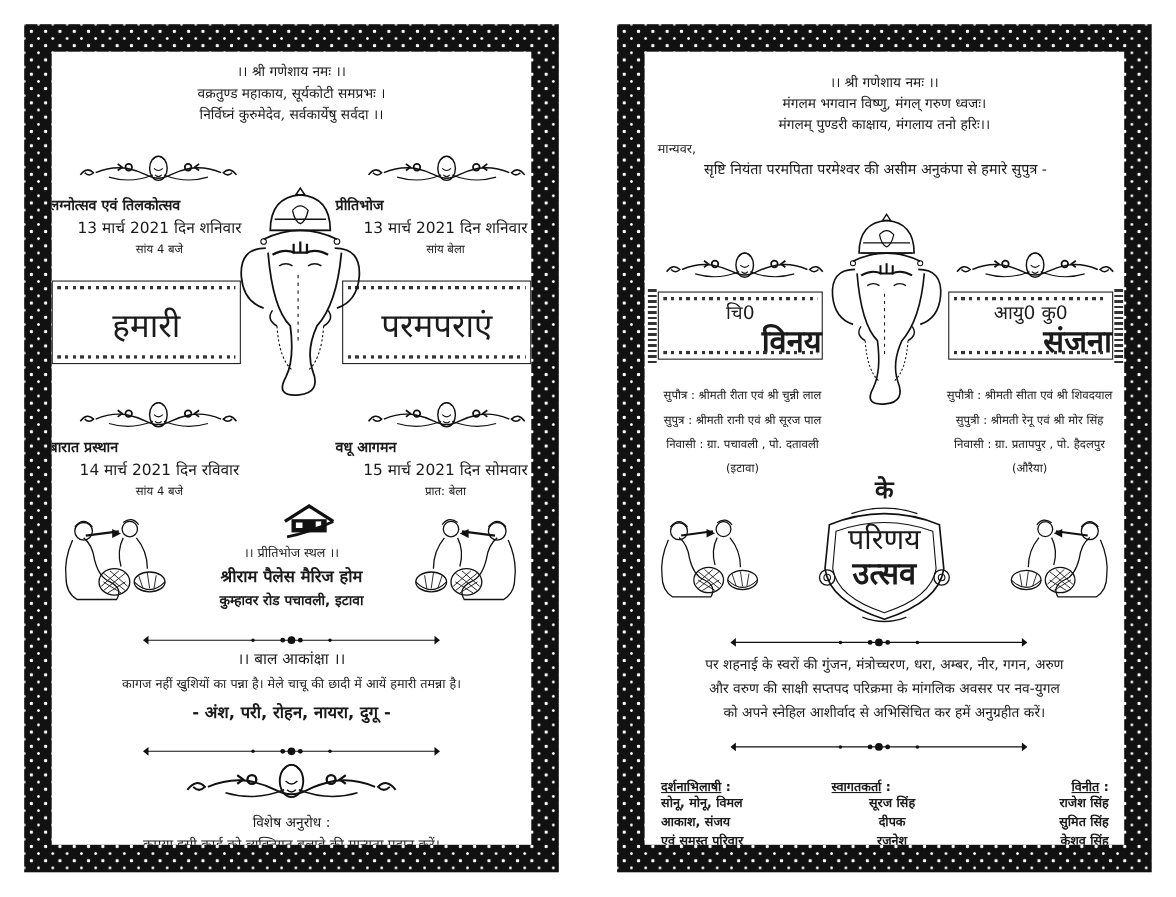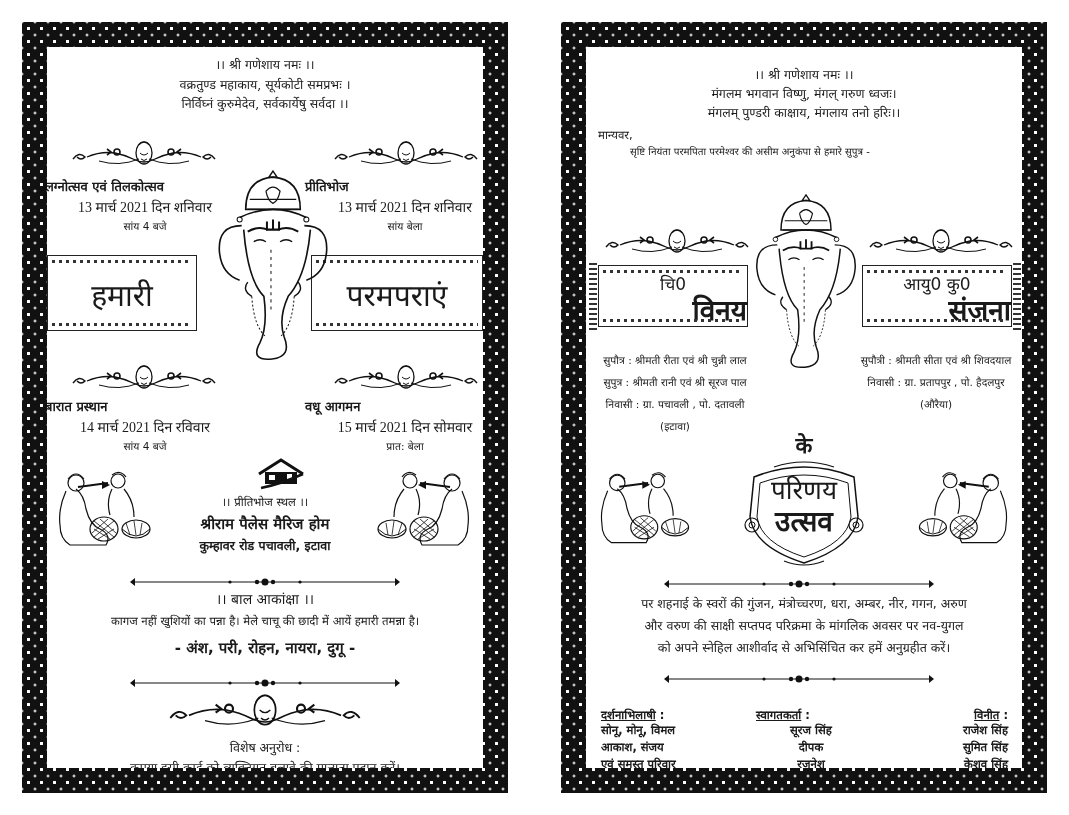--- a/index.html
+++ b/index.html
@@ -26,21 +26,21 @@
   .center { text-align: center; }
   .serif { font-family: "DejaVu Serif", "Liberation Serif", serif; }
   .bold { font-weight: bold; }
 
   .mantra { left: 0; right: 0; font-size: 12.5px; line-height: 19px; }
 
   .flourish { width: 150px; height: 28px; }
   .flourish svg { width: 100%; height: 100%; }
 
   .event-title { font-size: 13px; font-weight: bold; width: 200px; text-align: left; }
-  .event-date { font-size: 14px; width: 200px; text-align: center; font-family: Liberation Serif, serif; }
+  .event-date { font-size: 14px; width: 200px; text-align: center; }
   .event-time { font-size: 10.5px; width: 200px; text-align: center; }
 
   .banner {
     border: 1.5px solid #222; height: 76px;
     background:
       repeating-linear-gradient(90deg, #fff 0 6px, #fff 6px 12px);
   }
   .banner::before, .banner::after {
     content: ""; position: absolute; left: 4px; right: 4px; height: 3px;
     background: repeating-linear-gradient(90deg, #333 0 3px, transparent 3px 7px);
@@ -167,21 +167,21 @@
     <div class="abs event-date" style="left:-2px; top:150px;">13 मार्च 2021 दिन शनिवार</div>
     <div class="abs event-time" style="left:-2px; top:172px;">सांय 4 बजे</div>
 
     <div class="abs flourish" style="left:284px; top:92px;"><svg>
           <use href="#flourish"></use>
         </svg></div>
     <div class="abs event-title" style="left:258px; top:130px;">प्रीतिभोज</div>
     <div class="abs event-date" style="left:258px; top:150px;">13 मार्च 2021 दिन शनिवार</div>
     <div class="abs event-time" style="left:258px; top:172px;">सांय बेला</div>
 
-    <div class="abs banner" style="left:0; width:150px; top:208px;">
+    <div class="abs banner" style="left:0; width:172px; top:208px;">
 
       <div class="abs script-word center" style="left:0; right:0; top:18px;">हमारी</div>
     </div>
     <div class="abs banner" style="left:264px; width:172px; top:208px;padding-left:27px;">
 
       <div class="abs script-word center" style="left:0; right:0; top:18px;">परमपराएं</div>
     </div>
 
     <div class="abs ganesha" style="left:170px; top:122px; width:112px; height:192px;"><svg>
           <use href="#ganesha"></use>
@@ -235,21 +235,21 @@
 
 <div class="card right">
   <div class="pattern"></div>
   <div class="inner">
 
     <div class="abs mantra center serif" style="top:18px;">।। श्री गणेशाय नमः ।।</div>
     <div class="abs mantra center serif" style="top:37px;">मंगलम भगवान विष्णु, मंगल् गरुण ध्वजः।</div>
     <div class="abs mantra center serif" style="top:56px;">मंगलम् पुण्डरी काक्षाय, मंगलाय तनो हरिः।।</div>
 
     <div class="abs" style="left:12px; top:80px; font-size:11.5px;">मान्यवर,</div>
-    <div class="abs" style="left:44px; top:97px; font-size:10px;">सृष्टि नियंता परमपिता परमेश्वर की असीम अनुकंपा से हमारे सुपुत्र -</div>
+    <div class="abs" style="left:54px; top:97px; font-size:13px;">सृष्टि नियंता परमपिता परमेश्वर की असीम अनुकंपा से हमारे सुपुत्र -</div>
 
     <div class="abs flourish" style="left:16px; top:180px;"><svg>
           <use href="#flourish"></use>
         </svg></div>
     <div class="abs flourish" style="left:280px; top:180px;"><svg>
           <use href="#flourish"></use>
         </svg></div>
 
     <div class="abs banner" style="left:12px; width:150px; top:218px; height:62px;">
       <div class="banner-side" style="left:-10px;"></div>
@@ -267,20 +267,21 @@
         </svg></div>
 
     <div class="abs family" style="left:4px; top:302px; width:170px; text-align:center;">
       <div>सुपौत्र : श्रीमती रीता एवं श्री चुन्नी लाल</div>
       <div>सुपुत्र : श्रीमती रानी एवं श्री सूरज पाल</div>
       <div>निवासी : ग्रा. पचावली , पो. दतावली</div>
       <div>(इटावा)</div>
     </div>
     <div class="abs family" style="left:262px; top:302px; width:176px; text-align:center;">
       <div>सुपौत्री : श्रीमती सीता एवं श्री शिवदयाल</div>
+      <div>सुपुत्री : श्रीमती रेनू एवं श्री मोर सिंह</div>
       <div>निवासी : ग्रा. प्रतापपुर , पो. हैदलपुर</div>
       <div>(औरैया)</div>
     </div>
 
     <div class="abs center bold" style="left:200px; width:36px; top:382px; font-size:22px;">के</div>
 
     <div class="abs frame" style="left:148px; top:410px; width:140px; height:110px;"><svg>
           <use href="#frame"></use>
         </svg></div>
     <div class="abs center serif" style="left:148px; width:140px; top:424px; font-size:26px;">परिणय</div>

